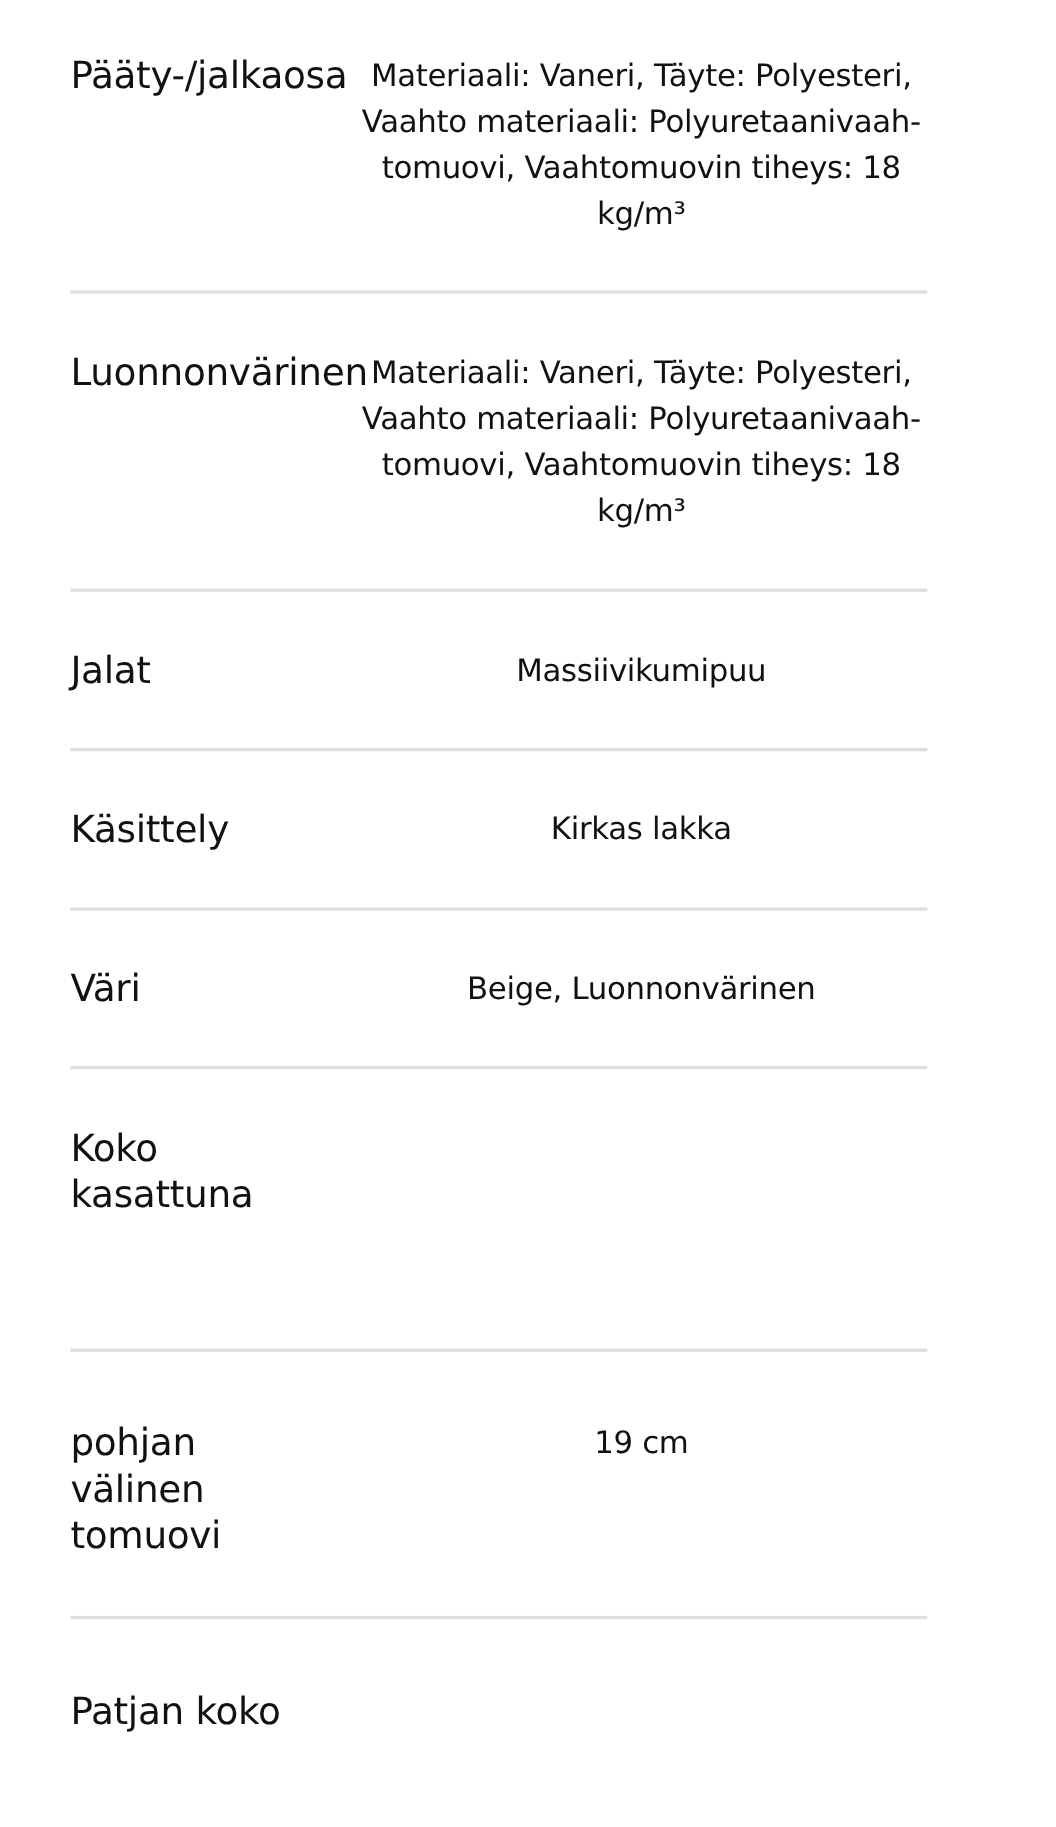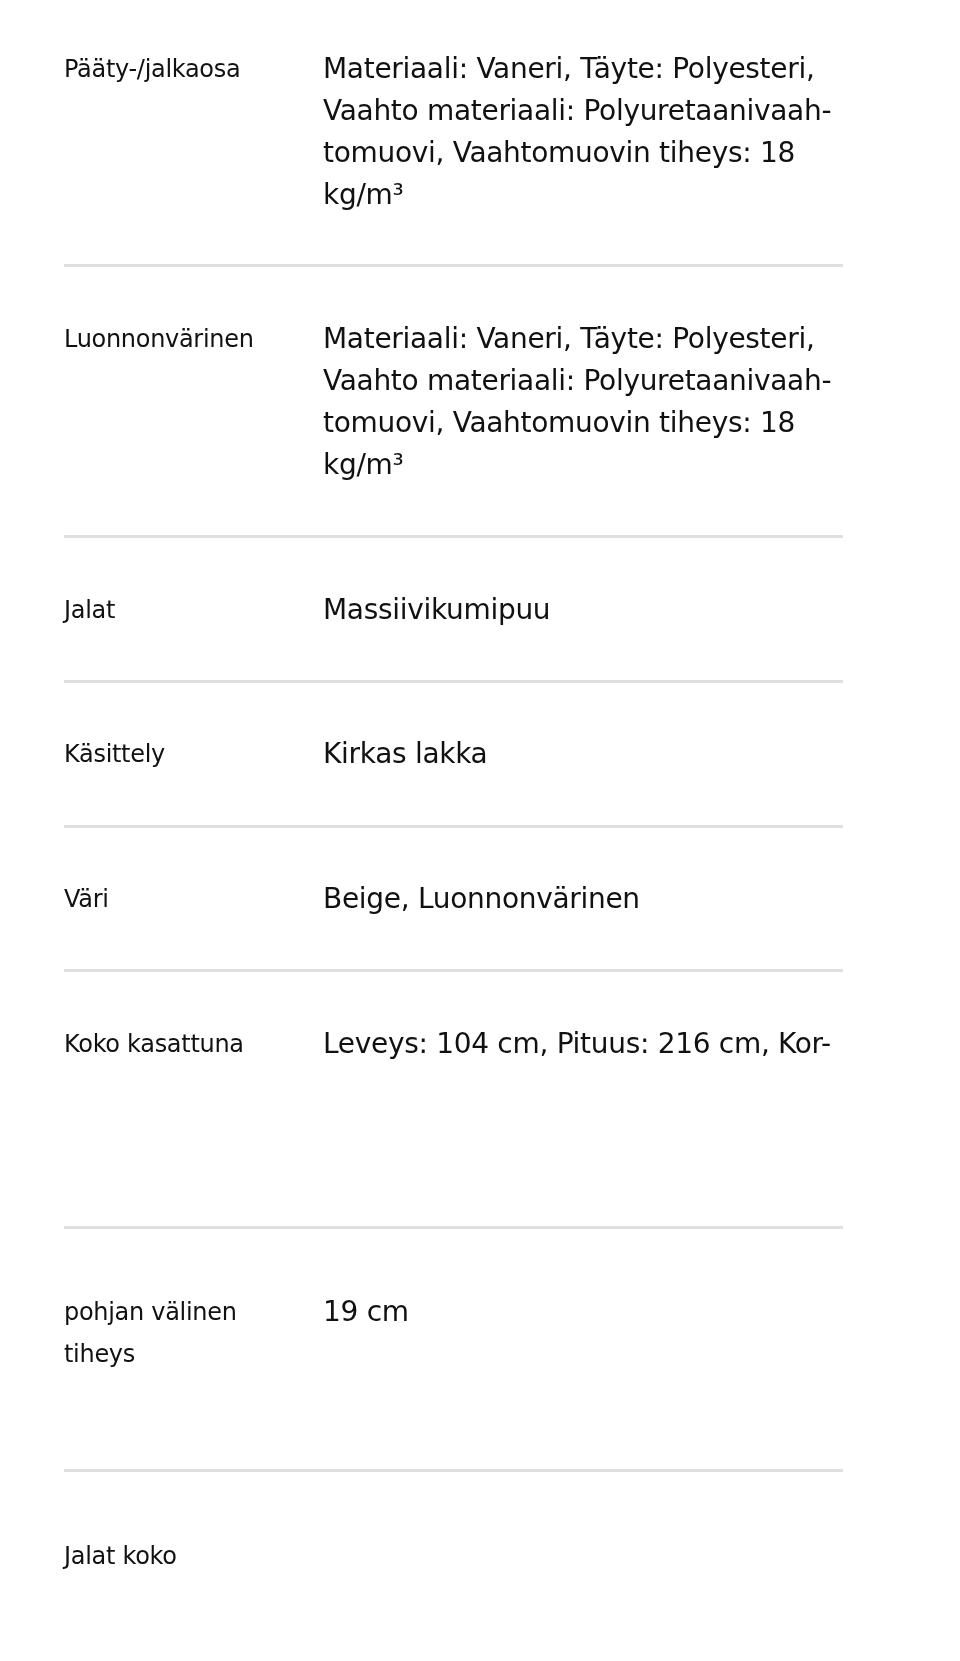--- a/index.html
+++ b/index.html
@@ -22,32 +22,33 @@
   .spec-row {
     position: absolute;
     left: 64px;
     width: 779px;
   }
   .spec-label {
     position: absolute;
     left: 0;
     top: 0;
     width: 245px;
-    font-size: 24px;
+    font-size: 34px;
     line-height: 42px;
     letter-spacing: -0.3px;
   }
   .spec-value {
     position: absolute;
     left: 259px;
     top: 0;
     width: 520px;
     font-size: 28px;
     line-height: 42px;
     letter-spacing: -0.3px;
+    text-align: center;
   }
   .divider {
     position: absolute;
     left: 64px;
     width: 779px;
     height: 3px;
     background: #dfdfdf;
   }
 </style>
 </head>
@@ -97,35 +98,34 @@
     <div class="spec-label">Väri</div>
     <div class="spec-value">
       <div>Beige, Luonnonvärinen</div>
     </div>
   </div>
   <div class="divider" style="top:969px;"></div>
 
   <div class="spec-row" style="top:1023px;">
     <div class="spec-label">Koko kasattuna</div>
     <div class="spec-value">
-      <div>Leveys: 104 cm, Pituus: 216 cm, Kor-</div>
     </div>
   </div>
   <div class="divider" style="top:1226px;"></div>
 
   <div class="spec-row" style="top:1291px;">
     <div class="spec-label">
       <div>pohjan välinen</div>
-      <div>tiheys</div>
+      <div>tomuovi</div>
     </div>
     <div class="spec-value">
       <div>19 cm</div>
     </div>
   </div>
   <div class="divider" style="top:1469px;"></div>
 
   <div class="spec-row" style="top:1535px;">
-    <div class="spec-label">Jalat koko</div>
+    <div class="spec-label">Patjan koko</div>
     <div class="spec-value">
     </div>
   </div>
 
 </div>
 
 </body></html>

